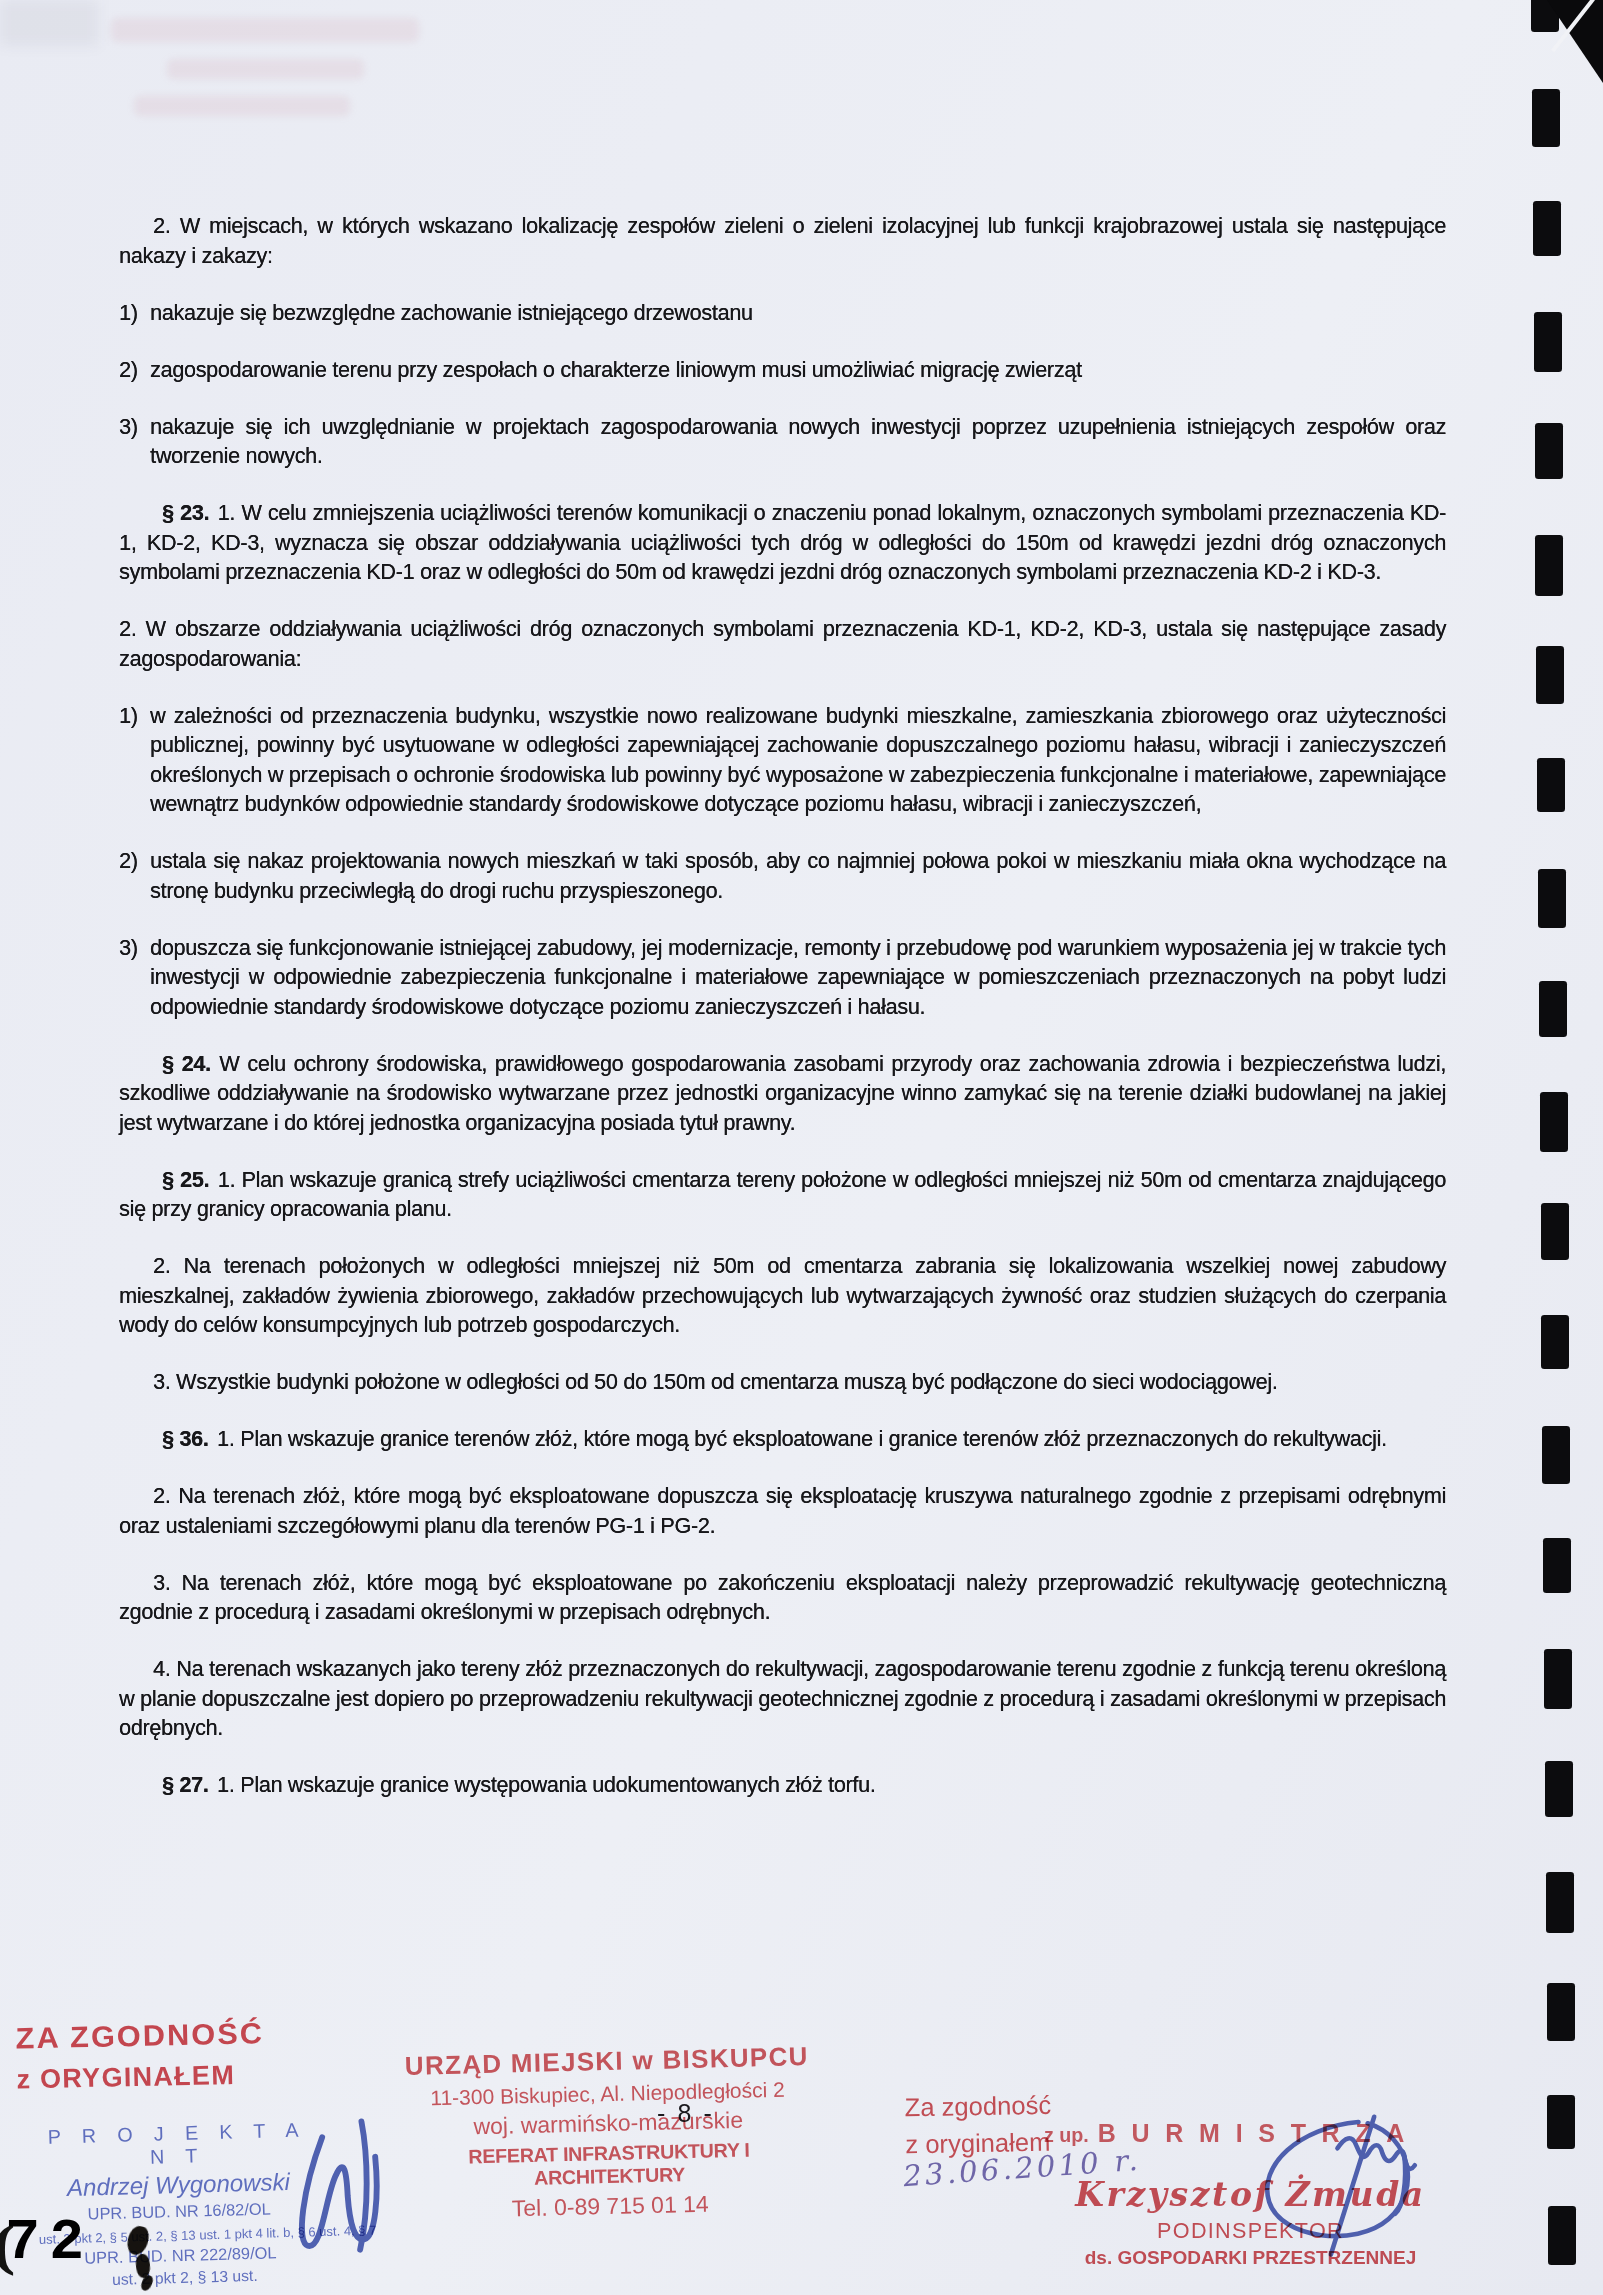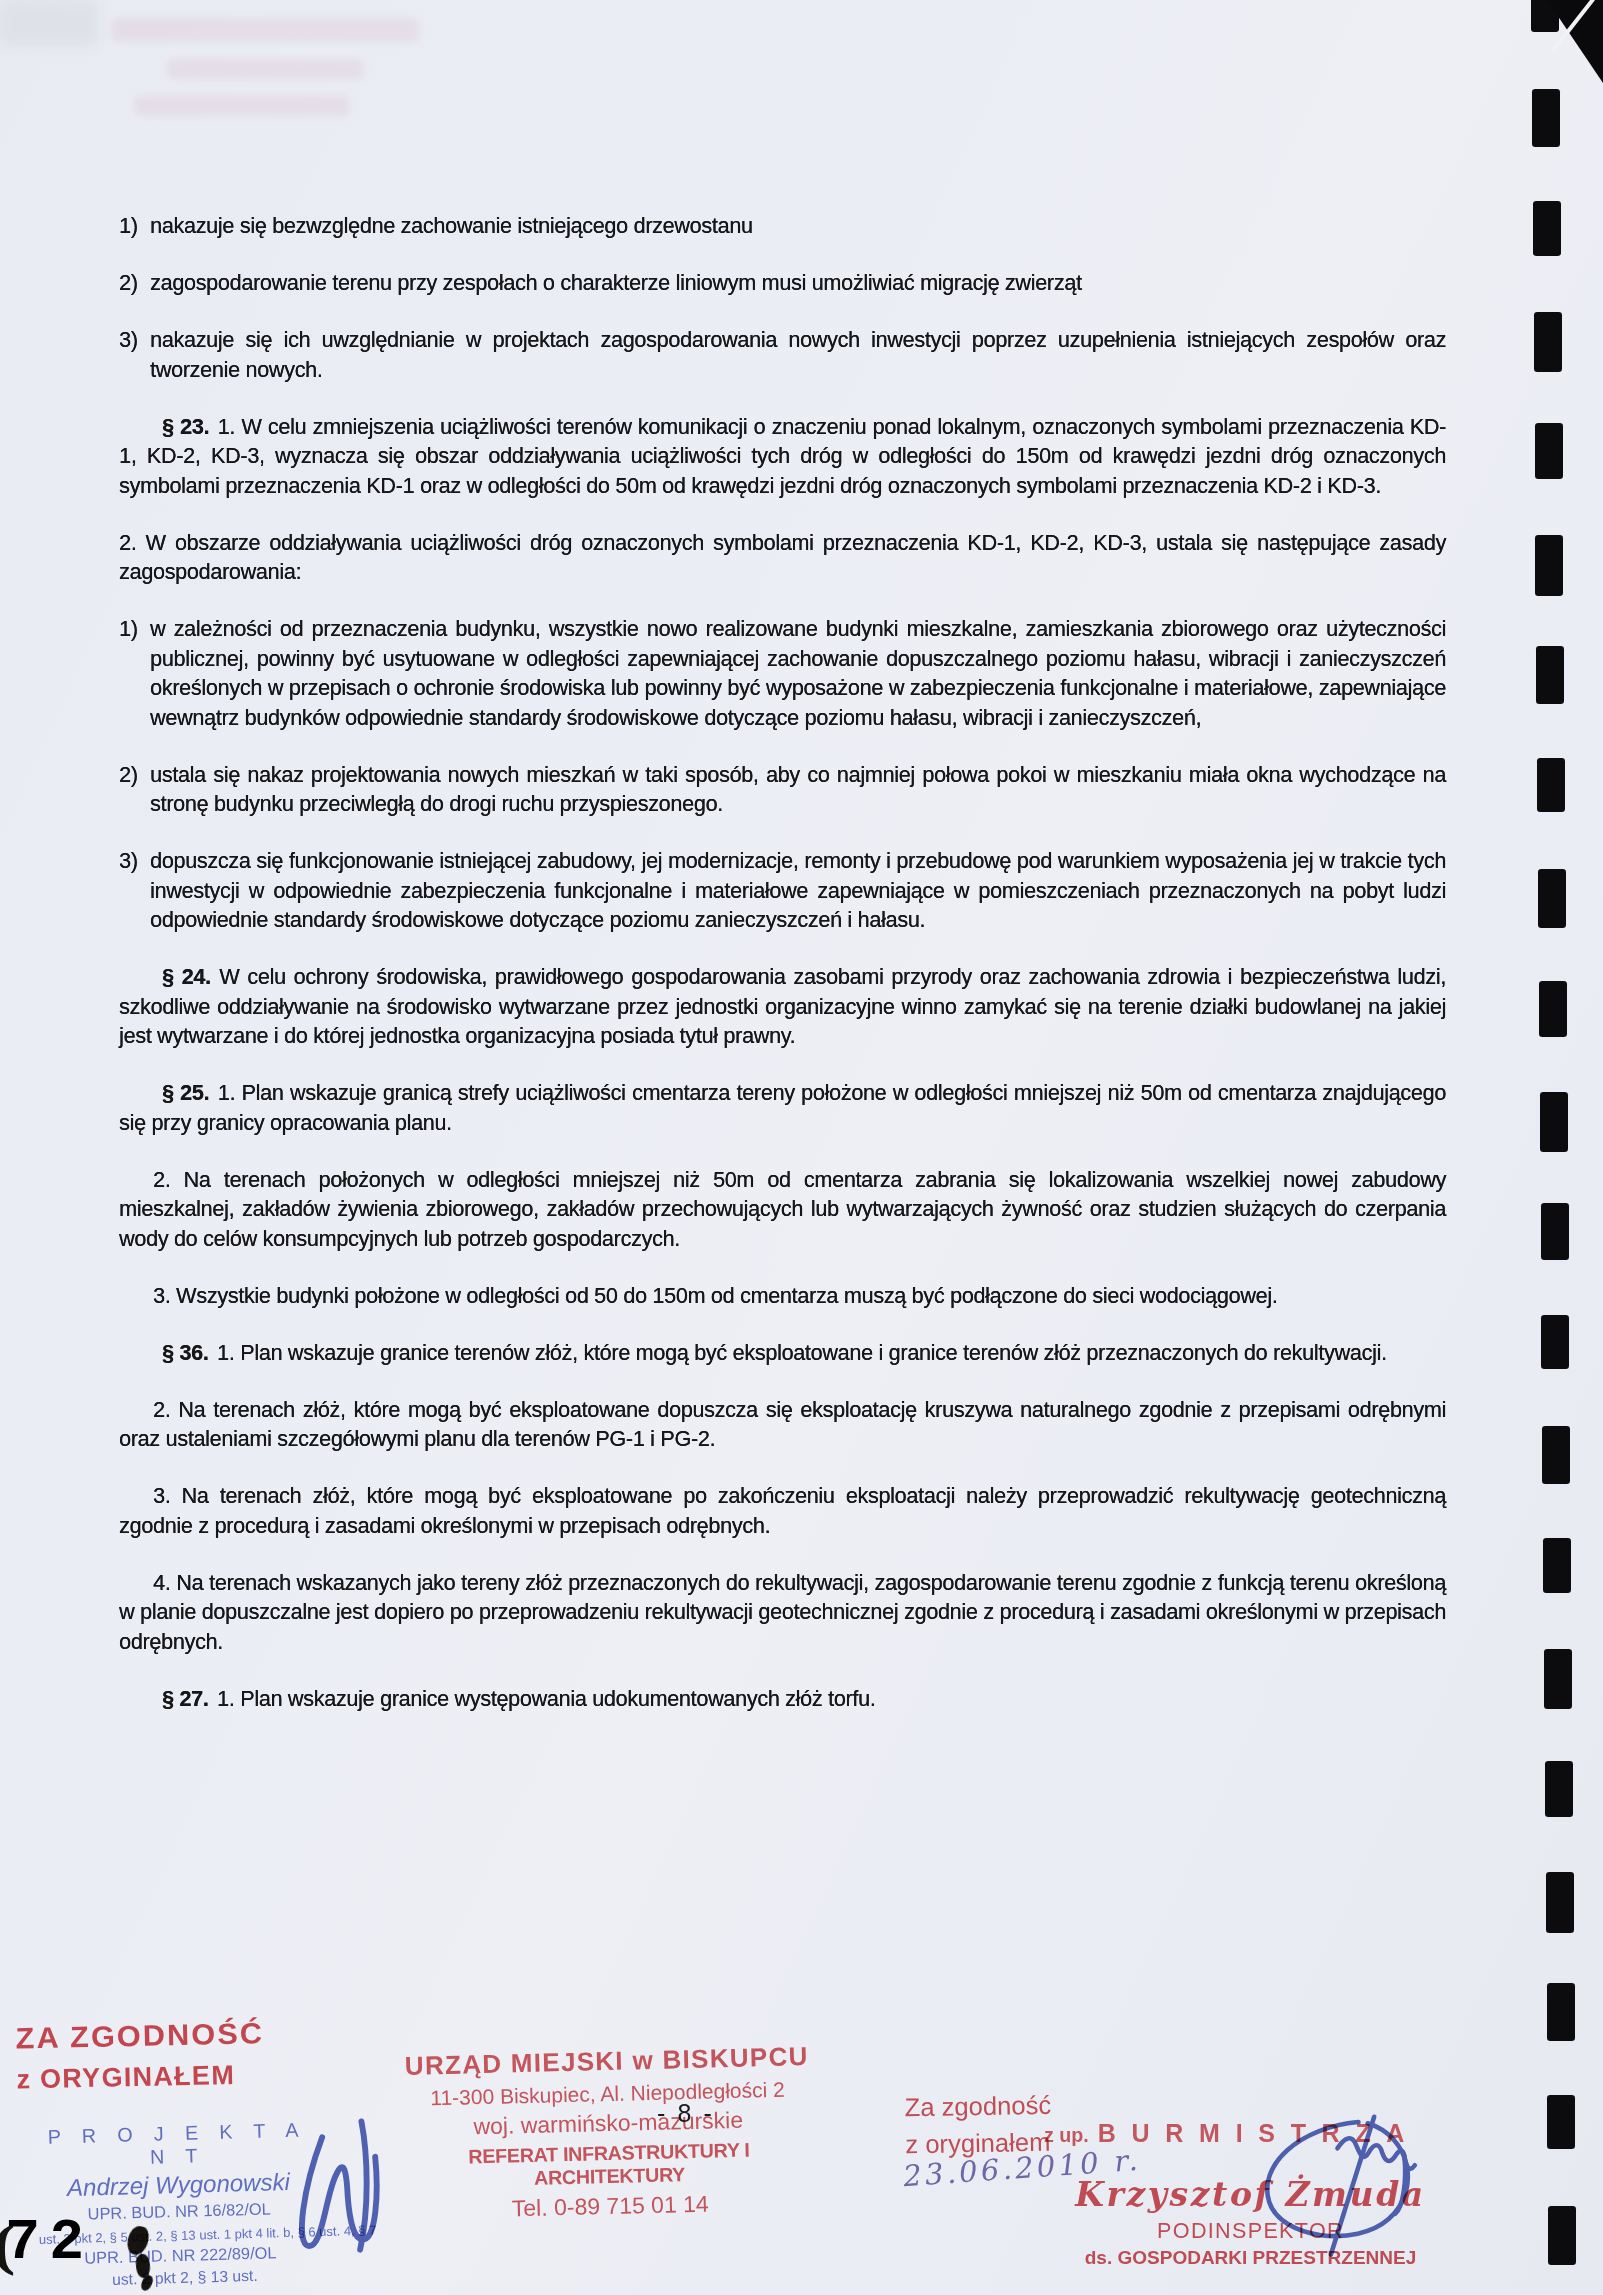--- a/index.html
+++ b/index.html
@@ -76,20 +76,21 @@
 </style>
 </head>
 <body>
 
 <div class="ghost" style="left:111px;top:18.4px;width:308px;height:23.6px;"></div>
 <div class="ghost" style="left:167px;top:59px;width:197px;height:19.7px;"></div>
 <div class="ghost" style="left:134px;top:96px;width:216px;height:19.7px;"></div>
 <div class="smudge" style="left:0;top:0;width:98px;height:46px;"></div>
 
 <div class="doc-text">
+  <p class="indent"><span>2. W miejscach, w których wskazano lokalizację zespołów zieleni o zieleni izolacyjnej lub funkcji krajobrazowej ustala się następujące nakazy i zakazy:</span></p>
   <p class="item"><span class="num">1)</span><span>nakazuje się bezwzględne zachowanie istniejącego drzewostanu</span></p>
   <p class="item"><span class="num">2)</span><span>zagospodarowanie terenu przy zespołach o charakterze liniowym musi umożliwiać migrację zwierząt</span></p>
   <p class="item"><span class="num">3)</span><span>nakazuje się ich uwzględnianie w projektach zagospodarowania nowych inwestycji poprzez uzupełnienia istniejących zespołów oraz tworzenie nowych.</span></p>
   <p class="indent"><b class="lead">§ 23.</b><span>1. W celu zmniejszenia uciążliwości terenów komunikacji o znaczeniu ponad lokalnym, oznaczonych symbolami przeznaczenia KD-1, KD-2, KD-3, wyznacza się obszar oddziaływania uciążliwości tych dróg w odległości do 150m od krawędzi jezdni dróg oznaczonych symbolami przeznaczenia KD-1 oraz w odległości do 50m od krawędzi jezdni dróg oznaczonych symbolami przeznaczenia KD-2 i KD-3.</span></p>
   <p><span>2. W obszarze oddziaływania uciążliwości dróg oznaczonych symbolami przeznaczenia KD-1, KD-2, KD-3, ustala się następujące zasady zagospodarowania:</span></p>
   <p class="item"><span class="num">1)</span><span>w zależności od przeznaczenia budynku, wszystkie nowo realizowane budynki mieszkalne, zamieszkania zbiorowego oraz użyteczności publicznej, powinny być usytuowane w odległości zapewniającej zachowanie dopuszczalnego poziomu hałasu, wibracji i zanieczyszczeń określonych w przepisach o ochronie środowiska lub powinny być wyposażone w zabezpieczenia funkcjonalne i materiałowe, zapewniające wewnątrz budynków odpowiednie standardy środowiskowe dotyczące poziomu hałasu, wibracji i zanieczyszczeń,</span></p>
   <p class="item"><span class="num">2)</span><span>ustala się nakaz projektowania nowych mieszkań w taki sposób, aby co najmniej połowa pokoi w mieszkaniu miała okna wychodzące na stronę budynku przeciwległą do drogi ruchu przyspieszonego.</span></p>
   <p class="item"><span class="num">3)</span><span>dopuszcza się funkcjonowanie istniejącej zabudowy, jej modernizacje, remonty i przebudowę pod warunkiem wyposażenia jej w trakcie tych inwestycji w odpowiednie zabezpieczenia funkcjonalne i materiałowe zapewniające w pomieszczeniach przeznaczonych na pobyt ludzi odpowiednie standardy środowiskowe dotyczące poziomu zanieczyszczeń i hałasu.</span></p>
   <p class="indent"><b class="lead">§ 24.</b><span>W celu ochrony środowiska, prawidłowego gospodarowania zasobami przyrody oraz zachowania zdrowia i bezpieczeństwa ludzi, szkodliwe oddziaływanie na środowisko wytwarzane przez jednostki organizacyjne winno zamykać się na terenie działki budowlanej na jakiej jest wytwarzane i do której jednostka organizacyjna posiada tytuł prawny.</span></p>
   <p class="indent"><b class="lead">§ 25.</b><span>1. Plan wskazuje granicą strefy uciążliwości cmentarza tereny położone w odległości mniejszej niż 50m od cmentarza znajdującego się przy granicy opracowania planu.</span></p>

